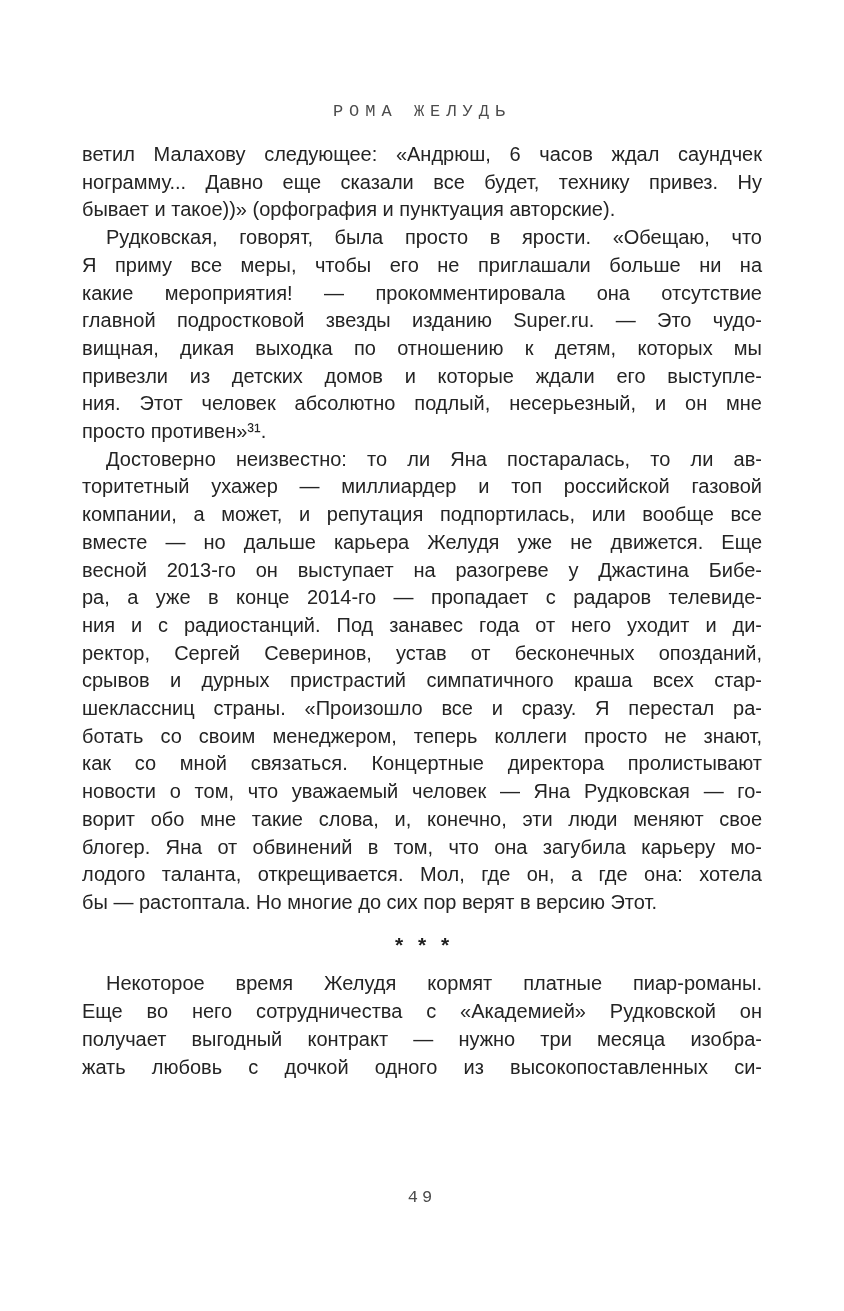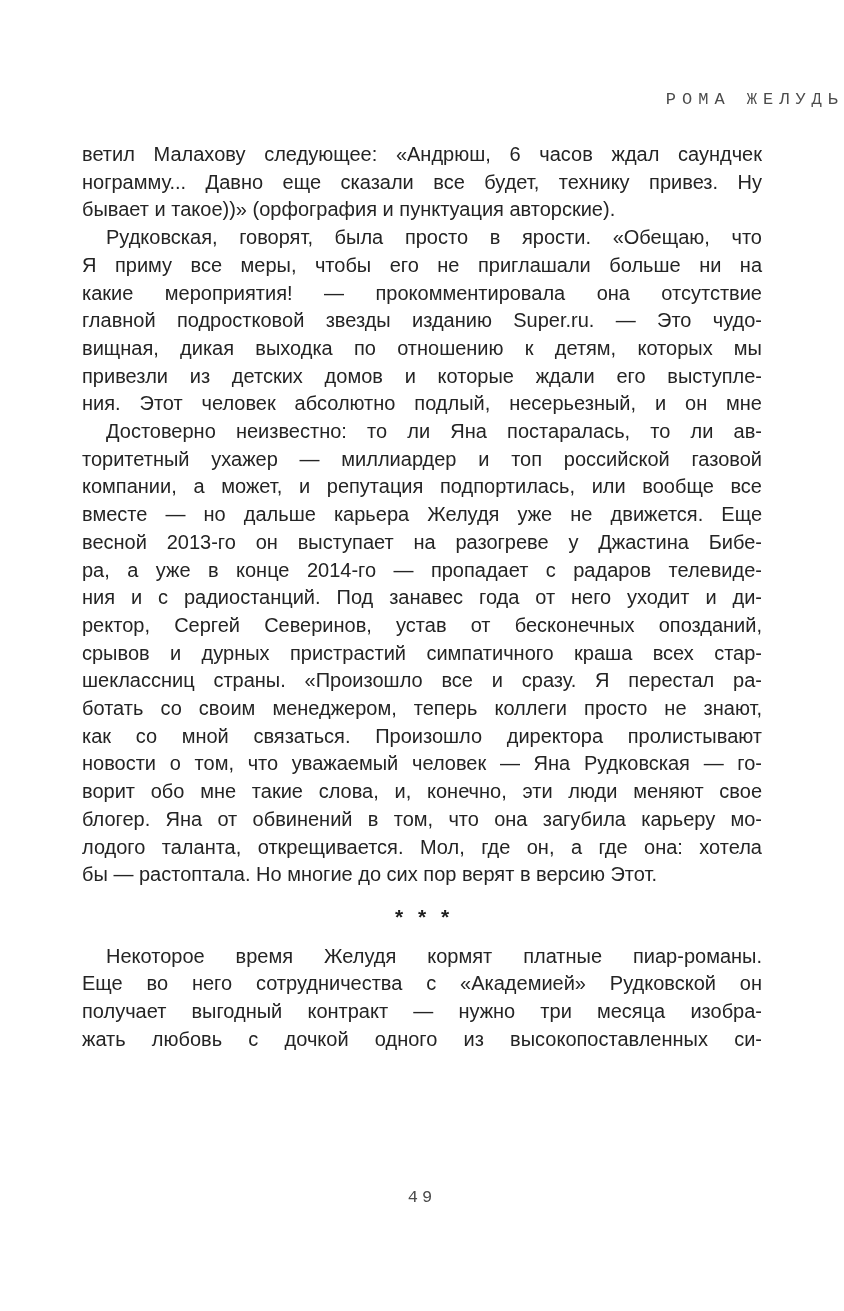--- a/index.html
+++ b/index.html
@@ -9,24 +9,24 @@
     width: 844px;
     height: 1311px;
     background: #ffffff;
     font-family: "Liberation Sans", sans-serif;
     color: #222222;
     overflow: hidden;
     margin: 0 auto;
   }
   .running-header {
     position: absolute;
-    top: 90px;
+    top: 102px;
     left: 0;
     width: 100%;
-    text-align: right;
+    text-align: center;
     font-family: "Liberation Mono", "DejaVu Sans Mono", monospace;
     font-size: 17px;
     letter-spacing: 6px;
     color: #4c4c4c;
     white-space: nowrap;
   }
   .text-block {
     position: absolute;
     top: 141px;
     left: 82px;
@@ -80,34 +80,35 @@
         <div class="line last">бывает и такое))» (орфография и пунктуация авторские).</div>
       </div>
       <div class="paragraph indent">
         <div class="line first">Рудковская, говорят, была просто в ярости. «Обещаю, что</div>
         <div class="line">Я приму все меры, чтобы его не приглашали больше ни на</div>
         <div class="line">какие мероприятия! — прокомментировала она отсутствие</div>
         <div class="line">главной подростковой звезды изданию Super.ru. — Это чудо-</div>
         <div class="line">вищная, дикая выходка по отношению к детям, которых мы</div>
         <div class="line">привезли из детских домов и которые ждали его выступле-</div>
         <div class="line">ния. Этот человек абсолютно подлый, несерьезный, и он мне</div>
+        <div class="line last">просто противен»³¹.</div>
       </div>
       <div class="paragraph indent">
         <div class="line first">Достоверно неизвестно: то ли Яна постаралась, то ли ав-</div>
         <div class="line">торитетный ухажер — миллиардер и топ российской газовой</div>
         <div class="line">компании, а может, и репутация подпортилась, или вообще все</div>
         <div class="line">вместе — но дальше карьера Желудя уже не движется. Еще</div>
         <div class="line">весной 2013-го он выступает на разогреве у Джастина Бибе-</div>
         <div class="line">ра, а уже в конце 2014-го — пропадает с радаров телевиде-</div>
         <div class="line">ния и с радиостанций. Под занавес года от него уходит и ди-</div>
         <div class="line">ректор, Сергей Северинов, устав от бесконечных опозданий,</div>
         <div class="line">срывов и дурных пристрастий симпатичного краша всех стар-</div>
         <div class="line">шеклассниц страны. «Произошло все и сразу. Я перестал ра-</div>
         <div class="line">ботать со своим менеджером, теперь коллеги просто не знают,</div>
-        <div class="line">как со мной связаться. Произошло директора пролистывают</div>
+        <div class="line">как со мной связаться. Концертные директора пролистывают</div>
         <div class="line">новости о том, что уважаемый человек — Яна Рудковская — го-</div>
         <div class="line">ворит обо мне такие слова, и, конечно, эти люди меняют свое</div>
         <div class="line">блогер. Яна от обвинений в том, что она загубила карьеру мо-</div>
         <div class="line">лодого таланта, открещивается. Мол, где он, а где она: хотела</div>
         <div class="line last">бы — растоптала. Но многие до сих пор верят в версию Этот.</div>
       </div>
       <div class="separator">* * *</div>
       <div class="paragraph indent">
         <div class="line first">Некоторое время Желудя кормят платные пиар-романы.</div>
         <div class="line">Еще во него сотрудничества с «Академией» Рудковской он</div>

